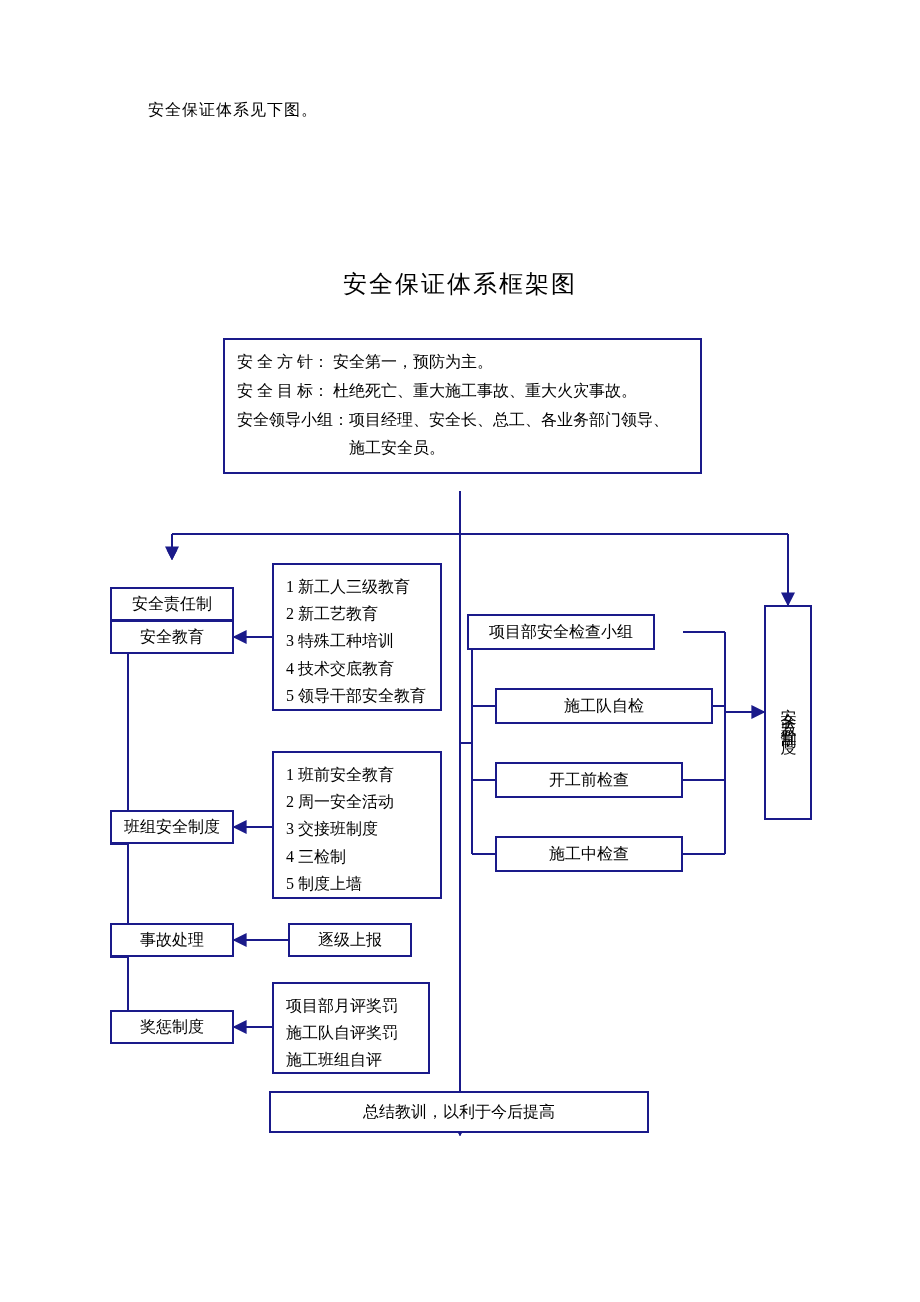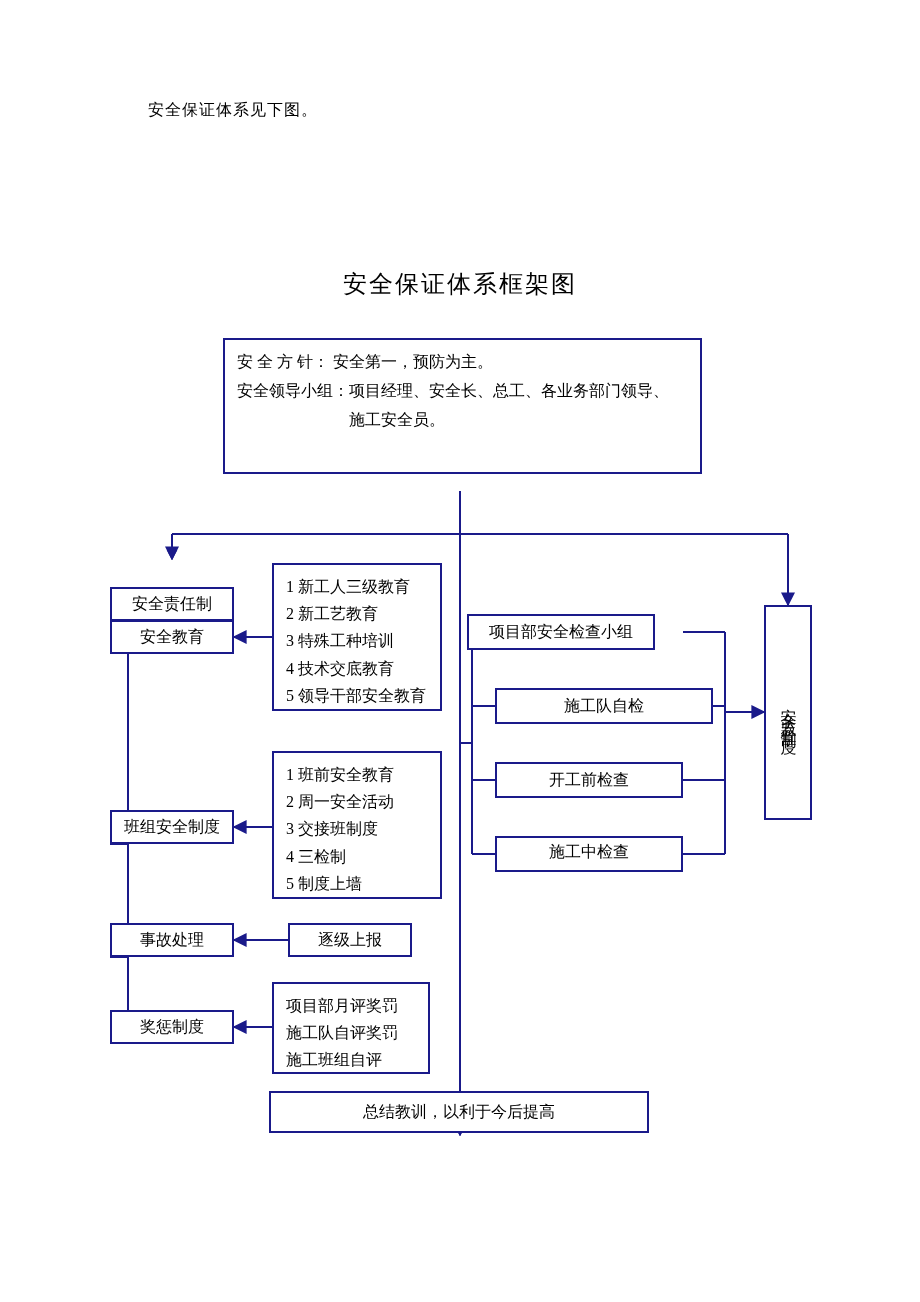--- a/index.html
+++ b/index.html
@@ -71,20 +71,21 @@
 </style>
 </head>
 <body>
 
 <div class="intro">安全保证体系见下图。</div>
 
 <div class="title">安全保证体系框架图</div>
 
 <div class="box" style="left:223px; top:338px; width:479px; height:136px; line-height:1.8;">
   <span class="kv"><span>安 全 方 针：</span><span> 安全第一，预防为主。</span></span>
+  <span class="kv"><span>安 全 目 标：</span><span> 杜绝死亡、重大施工事故、重大火灾事故。</span></span>
   <span class="kv"><span>安全领导小组：</span><span>项目经理、安全长、总工、各业务部门领导、</span></span>
   <span class="kv" style="padding-left:112px;"><span>施工安全员。</span></span>
 </div>
 
 <div class="box centered" style="left:110px; top:559px; width:124px; height:34px;margin-top:28px;">
     <span>安全责任制</span>
   </div>
 <div class="box centered" style="left:110px; top:620px; width:124px; height:34px;">
     <span>安全教育</span>
   </div>
@@ -126,21 +127,21 @@
 
 <div class="box centered" style="left:467px; top:614px; width:188px; height:36px;">
     <span>项目部安全检查小组</span>
   </div>
 <div class="box centered" style="left:495px; top:688px; width:218px; height:36px;">
     <span>施工队自检</span>
   </div>
 <div class="box centered" style="left:495px; top:762px; width:188px; height:36px;">
     <span>开工前检查</span>
   </div>
-<div class="box centered" style="left:495px; top:836px; width:188px; height:36px;font-family:Liberation Mono, monospace;">
+<div class="box centered" style="left:495px; top:836px; width:188px; height:36px;">
     <span>施工中检查</span>
   </div>
 
 <div class="vbox" style="left:764px; top:605px; width:48px; height:215px;">
   <div>安全监督制度</div>
 </div>
 
 <div class="box centered" style="left:269px; top:1091px; width:380px; height:42px;">
     <span>总结教训，以利于今后提高</span>
   </div>

